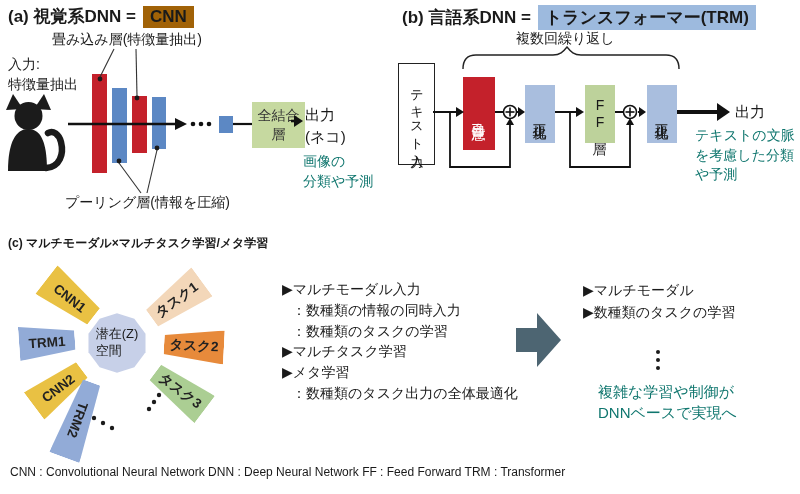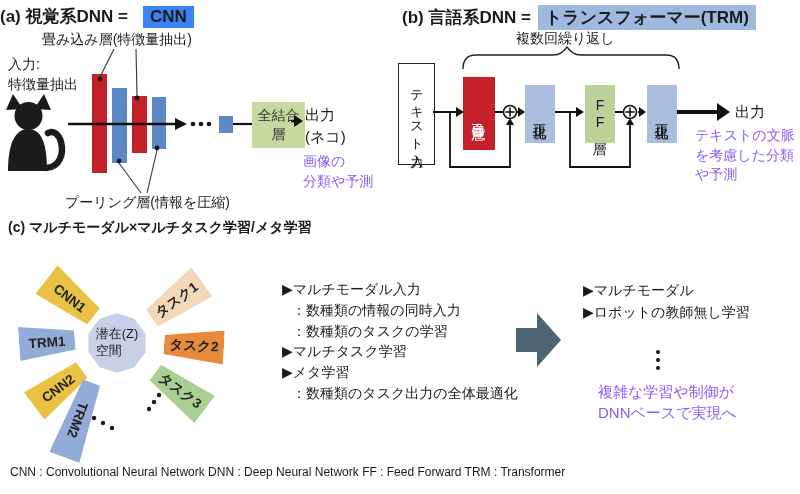--- a/index.html
+++ b/index.html
@@ -3,43 +3,43 @@
 <meta charset="utf-8">
 <style>
   html,body{margin:0;padding:0;background:#fff;}
   #stage{position:relative;width:800px;height:494px;background:#ffffff;overflow:hidden;
          font-family:"Liberation Sans","DejaVu Sans",sans-serif;color:#1a1a1a;}
   .abs{position:absolute;}
   .pre{white-space:pre-line;}
   .hdr{font-size:17px;font-weight:700;display:flex;align-items:center;}
   .hl{display:inline-block;padding:1px 7px;margin-left:7px;font-weight:700;}
   .lbl{font-size:14px;}
-  .red-note{color:#8b5cf6;font-size:14px;line-height:1.4;}
+  .red-note{color:#0f766e;font-size:14px;line-height:1.4;}
   .bar{position:absolute;}
   .box{position:absolute;display:flex;align-items:center;justify-content:center;text-align:center;}
   .vtext{writing-mode:vertical-rl;text-orientation:upright;letter-spacing:1px;}
   .wedge{position:absolute;display:flex;align-items:center;justify-content:center;
          font-size:13.5px;font-weight:600;color:#222;}
   .nr{clip-path:polygon(0 0,100% 22%,100% 78%,0 100%);}   
   .nl{clip-path:polygon(0 22%,100% 0,100% 100%,0 78%);}   
   .listline{font-size:14px;line-height:20.8px;}
   .ind{padding-left:10px;}
   svg{position:absolute;left:0;top:0;pointer-events:none;}
 </style>
 </head>
 <body>
 
 <div id="stage">
 
-  <div class="abs hdr" style="left:0;top:5px;gap:8px;">
+  <div class="abs hdr" style="left:8px;top:5px;">
     <span>(a) 視覚系DNN =</span>
-    <span class="hl" style="background:#3b82f6;">CNN</span>
+    <span class="hl" style="background:#a16207;">CNN</span>
   </div>
 
-  <div class="abs lbl" style="left:42px;top:31px;">畳み込み層(特徴量抽出)</div>
+  <div class="abs lbl" style="left:52px;top:31px;">畳み込み層(特徴量抽出)</div>
   <div class="abs lbl pre" style="left:8px;top:55px;line-height:1.4;">入力:
 特徴量抽出</div>
   <div class="abs lbl" style="left:65px;top:194px;">プーリング層(情報を圧縮)</div>
 
   <div class="bar" style="left:92px;top:74px;width:15px;height:99px;background:#c4212b;"></div>
   <div class="bar" style="left:112px;top:88px;width:15px;height:75px;background:#5c88c4;"></div>
   <div class="bar" style="left:132px;top:96px;width:15px;height:57px;background:#c4212b;"></div>
   <div class="bar" style="left:152px;top:97px;width:14px;height:52px;background:#5c88c4;"></div>
   <div class="bar" style="left:219px;top:116px;width:14px;height:17px;background:#5c88c4;"></div>
 
@@ -65,21 +65,21 @@
 
   <div class="box vtext" style="left:585px;top:85px;width:30px;height:58px;background:#bdd29b;font-size:14px;">FF層</div>
 
   <div class="box vtext" style="left:647px;top:85px;width:30px;height:58px;background:#a9bede;font-size:14px;">正規化</div>
 
   <div class="abs" style="left:735px;top:103px;font-size:15px;">出力</div>
   <div class="abs pre red-note" style="left:695px;top:126px;">テキストの文脈
 を考慮した分類
 や予測</div>
 
-  <div class="abs" style="left:8px;top:219px;font-size:14px;font-weight:700;">(c) マルチモーダル×マルチタスク学習/メタ学習</div>
+  <div class="abs" style="left:8px;top:235px;font-size:12px;font-weight:700;">(c) マルチモーダル×マルチタスク学習/メタ学習</div>
 
   <div class="box pre" style="left:86px;top:312px;width:62px;height:62px;background:#c7d0e8;font-size:13px;line-height:1.3;text-align:left;
         clip-path:polygon(50% 2%,78% 11%,96% 35%,96% 65%,78% 89%,50% 98%,22% 89%,4% 65%,4% 35%,22% 11%);">潜在(Z)
 空間</div>
 
   <div class="wedge nr" style="left:40px;top:280px;width:60px;height:36px;background:#e9c143;transform:rotate(38deg);">CNN1</div>
   <div class="wedge nl" style="left:146px;top:282px;width:62px;height:36px;background:#f3d7b9;transform:rotate(-36deg);">タスク1</div>
   <div class="wedge nr" style="left:19px;top:325px;width:56px;height:34px;background:#92abd7;transform:rotate(-4deg);">TRM1</div>
   <div class="wedge nl" style="left:164px;top:329px;width:60px;height:34px;background:#e78a3b;transform:rotate(3deg);">タスク2</div>
   <div class="wedge nr" style="left:28px;top:371px;width:60px;height:34px;background:#e9c143;transform:rotate(-37deg);">CNN2</div>
@@ -90,21 +90,21 @@
     <div class="listline">▶マルチモーダル入力</div>
     <div class="listline ind">：数種類の情報の同時入力</div>
     <div class="listline ind">：数種類のタスクの学習</div>
     <div class="listline">▶マルチタスク学習</div>
     <div class="listline">▶メタ学習</div>
     <div class="listline ind">：数種類のタスク出力の全体最適化</div>
   </div>
 
   <div class="abs" style="left:583px;top:280px;">
     <div class="listline" style="line-height:21.5px;">▶マルチモーダル</div>
-    <div class="listline" style="line-height:21.5px;">▶ロボットの教師無し学習</div>
+    <div class="listline" style="line-height:21.5px;">▶数種類のタスクの学習</div>
   </div>
 
   <div class="abs pre red-note" style="left:598px;top:381px;font-size:15px;">複雑な学習や制御が
 DNNベースで実現へ</div>
 
   <div class="abs" style="left:10px;top:465px;font-size:12px;color:#1a1a1a;">CNN : Convolutional Neural Network  DNN : Deep Neural Network  FF : Feed Forward  TRM : Transformer</div>
 
   <svg width="800" height="494" viewBox="0 0 800 494">
 
     <g fill="#1b1b1b">

